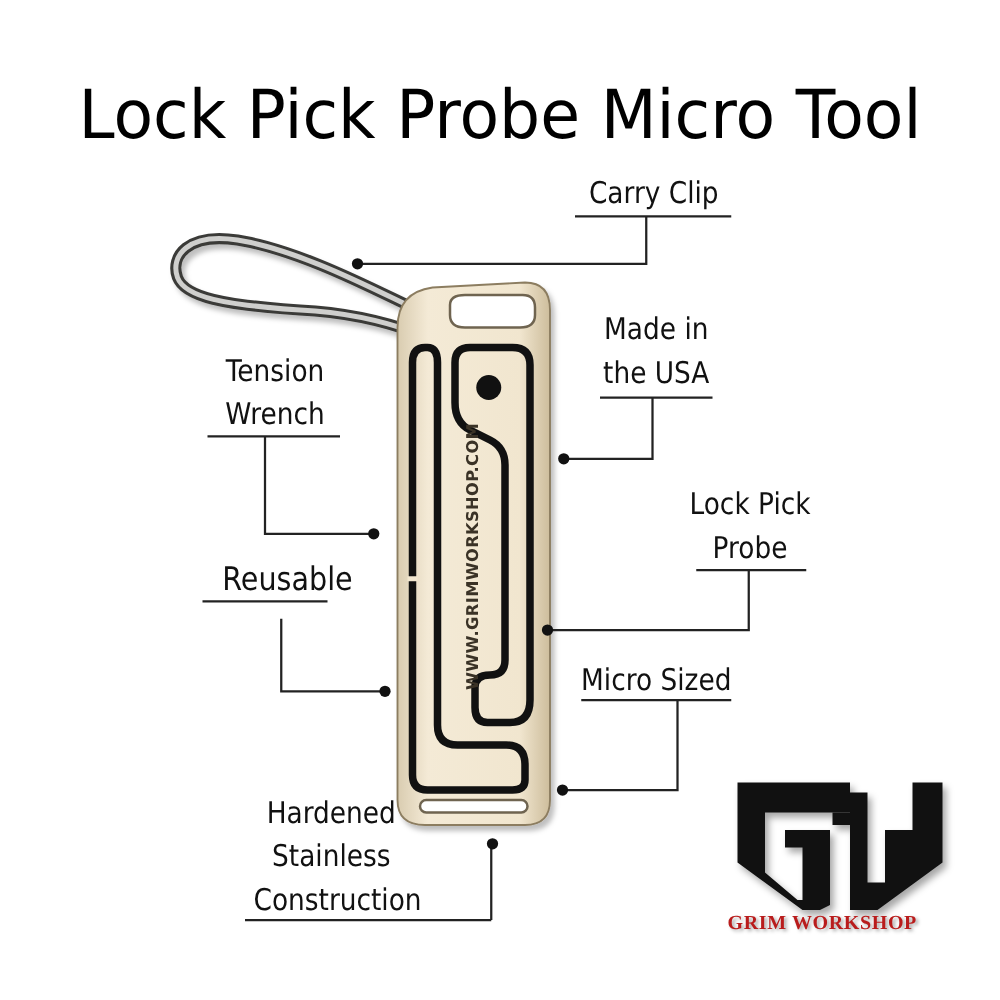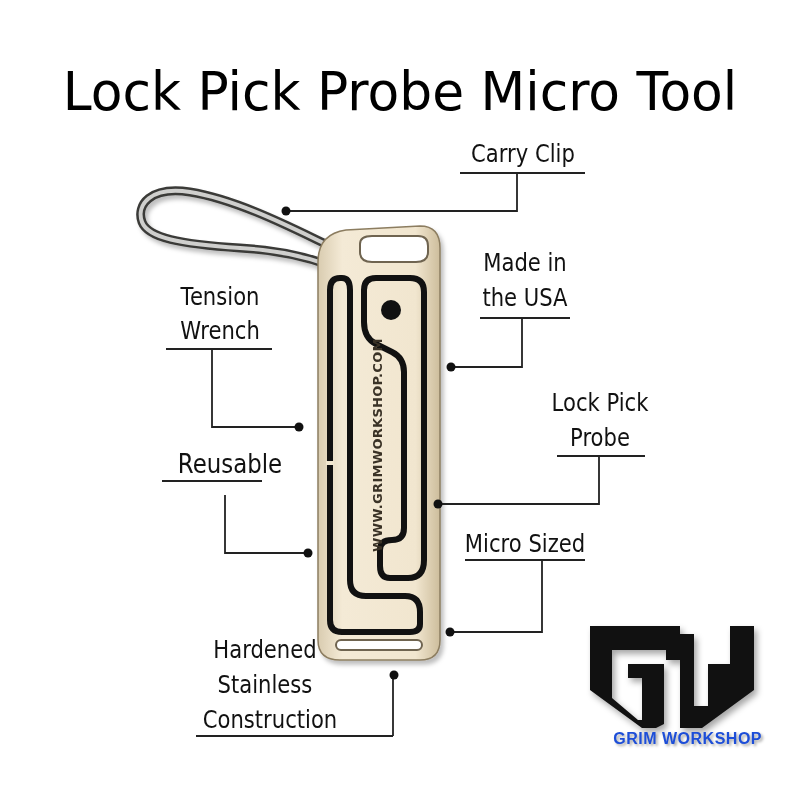--- a/index.html
+++ b/index.html
@@ -6,23 +6,23 @@
   body { width: 800px; height: 800px; position: relative; overflow: hidden;
          font-family: "DejaVu Sans", "Liberation Sans", sans-serif; color: #111; }
   .title { position: absolute; left: 0; top: 60px; width: 800px; text-align: center;
            font-size: 54px; font-weight: normal; letter-spacing: 0px; color: #000;
            font-family: "DejaVu Sans", sans-serif; transform: scaleX(0.96); }
   .label { position: absolute; font-size: 24px; line-height: 34px; color: #111;
            font-family: "DejaVu Sans", sans-serif; text-align: center; white-space: nowrap;
            transform: scaleX(0.88); transform-origin: center; }
   svg.art { position: absolute; left: 0; top: 0; }
   .logo { position: absolute; left: 582px; top: 620px; width: 180px; height: 140px; }
-  .logo-text { position: absolute; left: 0; top: 110px; width: 180px; text-align: right;
-               font-family: Liberation Sans, sans-serif; font-weight: bold;
-               font-size: 16px; letter-spacing: 0.5px; color: #1d4ed8;
+  .logo-text { position: absolute; left: 0; top: 110px; width: 180px; text-align: left;
+               font-family: Liberation Serif, serif; font-weight: bold;
+               font-size: 16px; letter-spacing: 0.5px; color: #b91c1c;
                text-shadow: 2px 2px 3px rgba(0,0,0,0.35); }
 </style>
 </head>
 <body>
 
 <div class="title">Lock Pick Probe Micro Tool</div>
 
 <svg class="art" width="800" height="800" viewBox="0 0 800 800">
   <defs>
     <filter id="sh" x="-20%" y="-20%" width="140%" height="140%">

